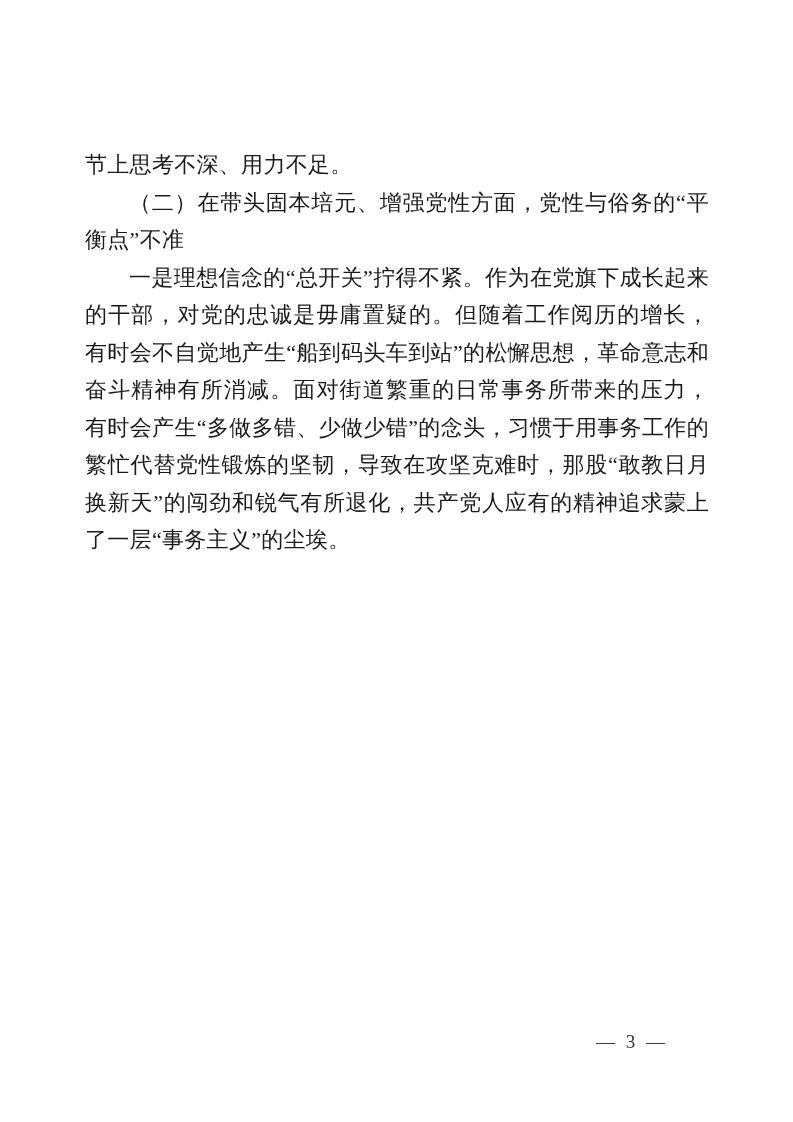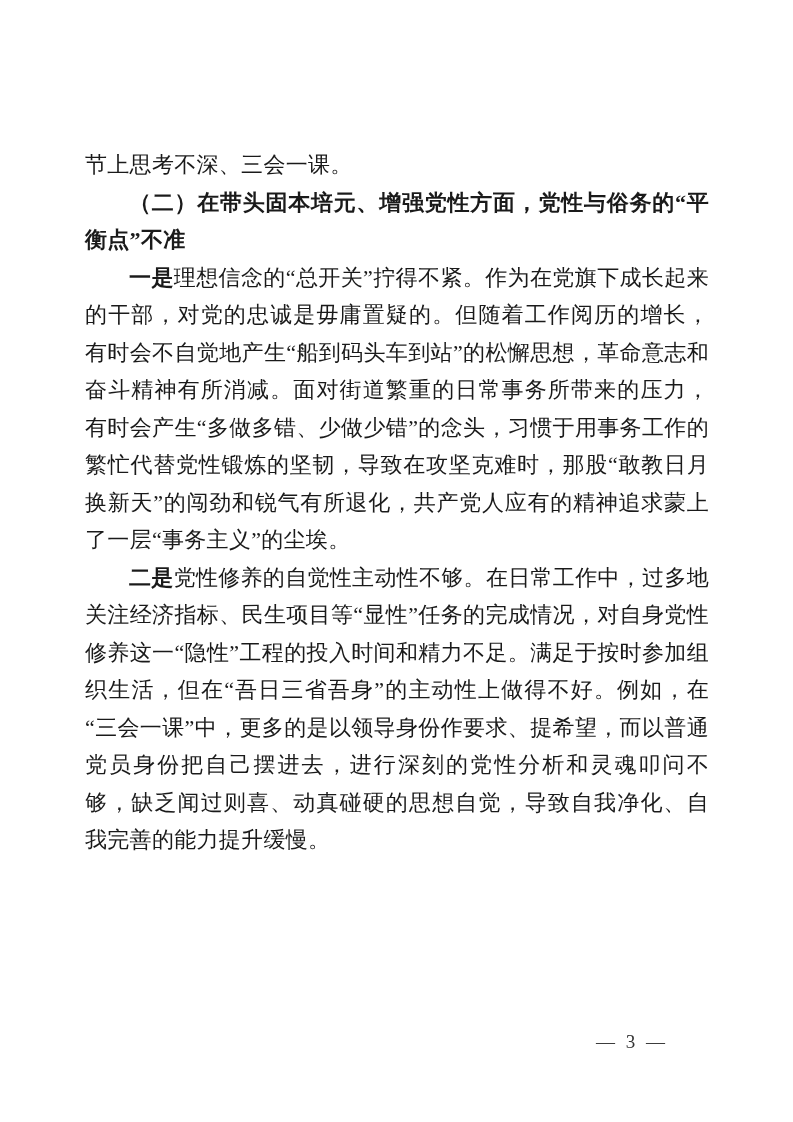--- a/index.html
+++ b/index.html
@@ -29,52 +29,49 @@
   }
   .content p {
     margin: 0;
     padding: 0;
     text-indent: 2em;
   }
   .continuation {
     text-indent: 0 !important;
   }
   .heading {
-    font-weight: 700;
+    font-weight: 400;
   }
   .lead {
-    font-weight: 700;
+    font-weight: 400;
   }
   .page-number {
     position: absolute;
     top: 1031px;
     right: 125px;
     font-size: 19px;
     letter-spacing: 3px;
     color: #333333;
     white-space: nowrap;
   }
 </style>
 </head>
 <body>
 
 <div class="page">
 
   <div class="content">
 
-    <p class="continuation">节上思考不深、三会一课。</p>
+    <p class="continuation">节上思考不深、用力不足。</p>
 
     <p class="heading">（二）在带头固本培元、增强党性方面，党性与俗务的“平衡点”不准</p>
 
     <p>
       <span class="lead">一是</span><span>理想信念的“总开关”拧得不紧。作为在党旗下成长起来的干部，对党的忠诚是毋庸置疑的。但随着工作阅历的增长，有时会不自觉地产生“船到码头车到站”的松懈思想，革命意志和奋斗精神有所消减。面对街道繁重的日常事务所带来的压力，有时会产生“多做多错、少做少错”的念头，习惯于用事务工作的繁忙代替党性锻炼的坚韧，导致在攻坚克难时，那股“敢教日月换新天”的闯劲和锐气有所退化，共产党人应有的精神追求蒙上了一层“事务主义”的尘埃。</span>
     </p>
 
-    <p>
-      <span class="lead">二是</span><span>党性修养的自觉性主动性不够。在日常工作中，过多地关注经济指标、民生项目等“显性”任务的完成情况，对自身党性修养这一“隐性”工程的投入时间和精力不足。满足于按时参加组织生活，但在“吾日三省吾身”的主动性上做得不好。例如，在“三会一课”中，更多的是以领导身份作要求、提希望，而以普通党员身份把自己摆进去，进行深刻的党性分析和灵魂叩问不够，缺乏闻过则喜、动真碰硬的思想自觉，导致自我净化、自我完善的能力提升缓慢。</span>
-    </p>
 
 
   </div>
 
   <div class="page-number">— 3 —</div>
 
 </div>
 
 </body></html>

